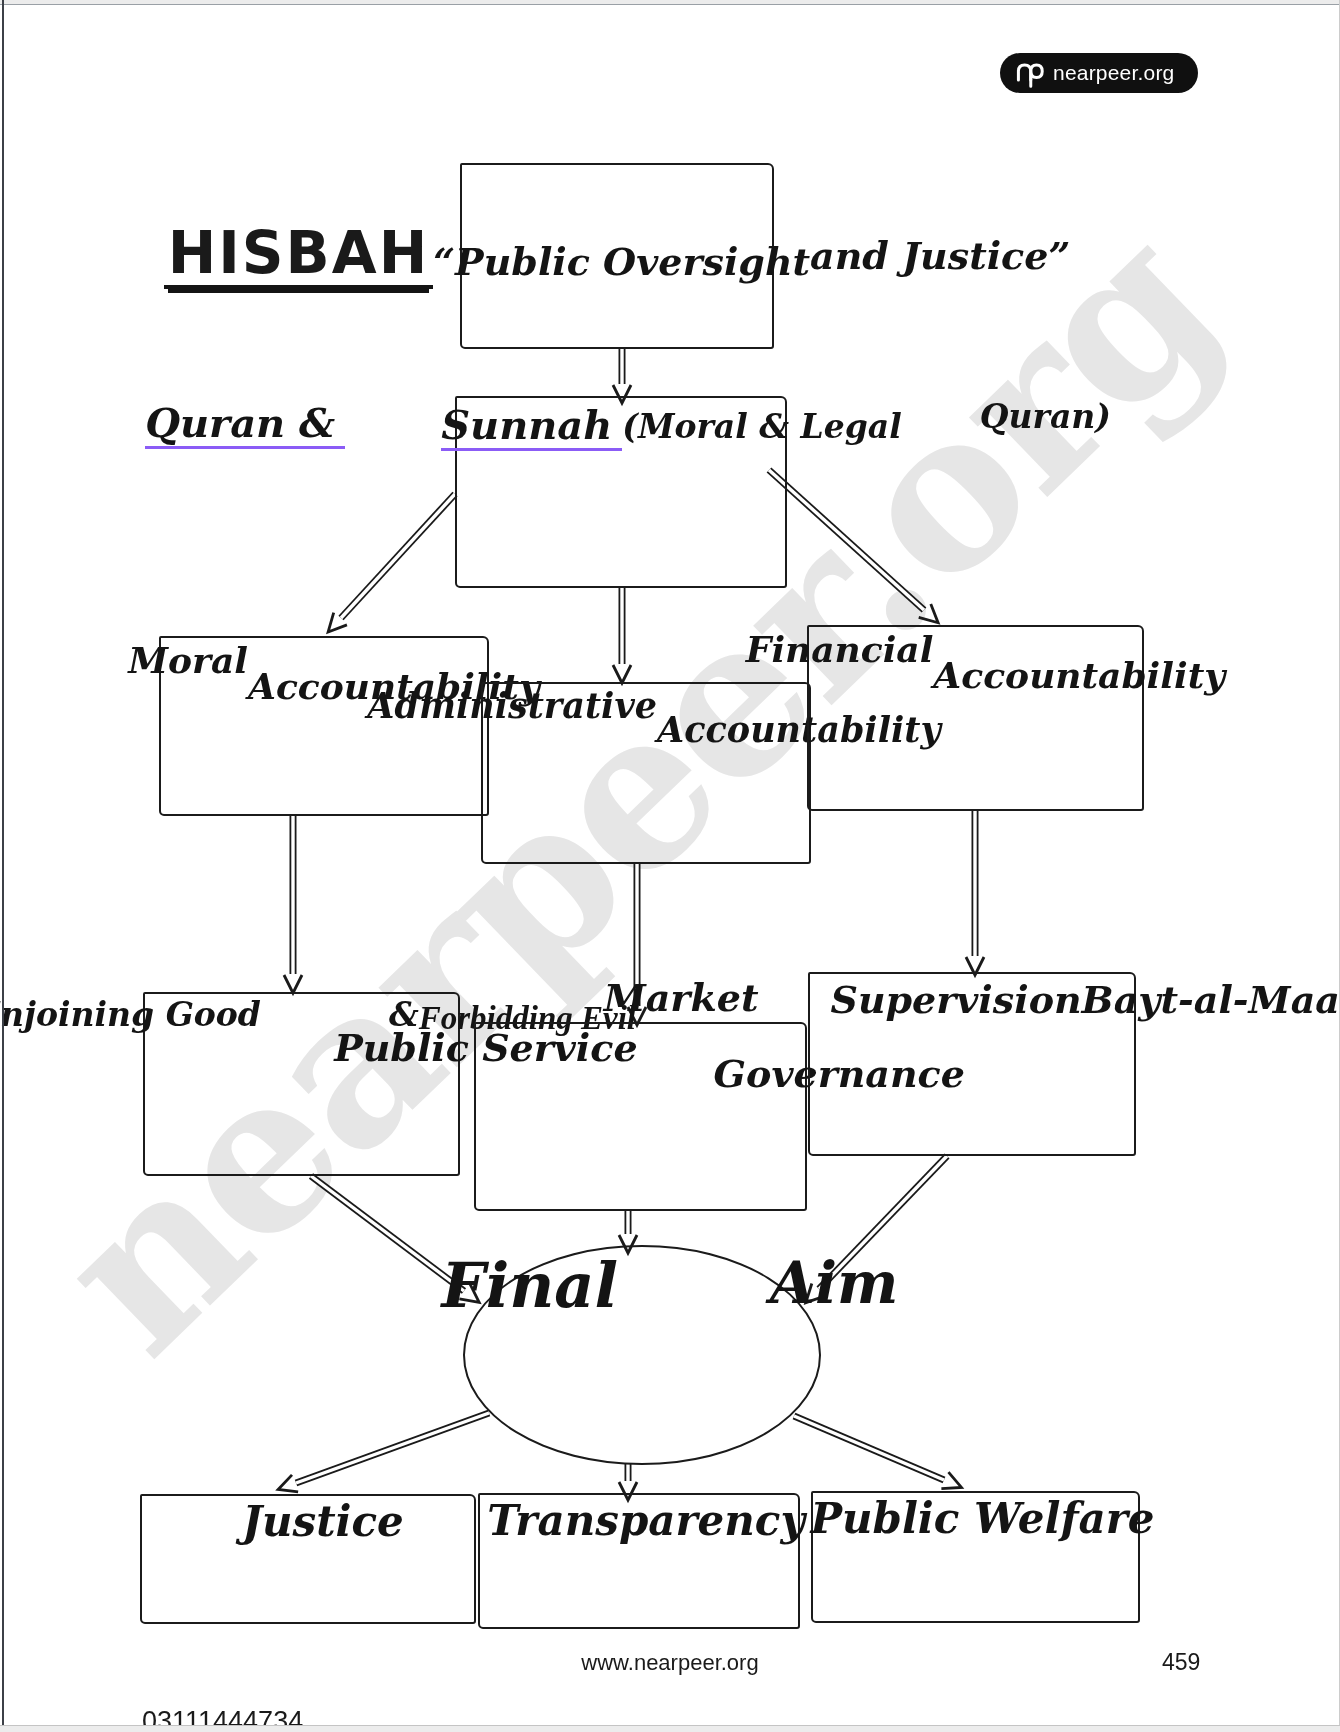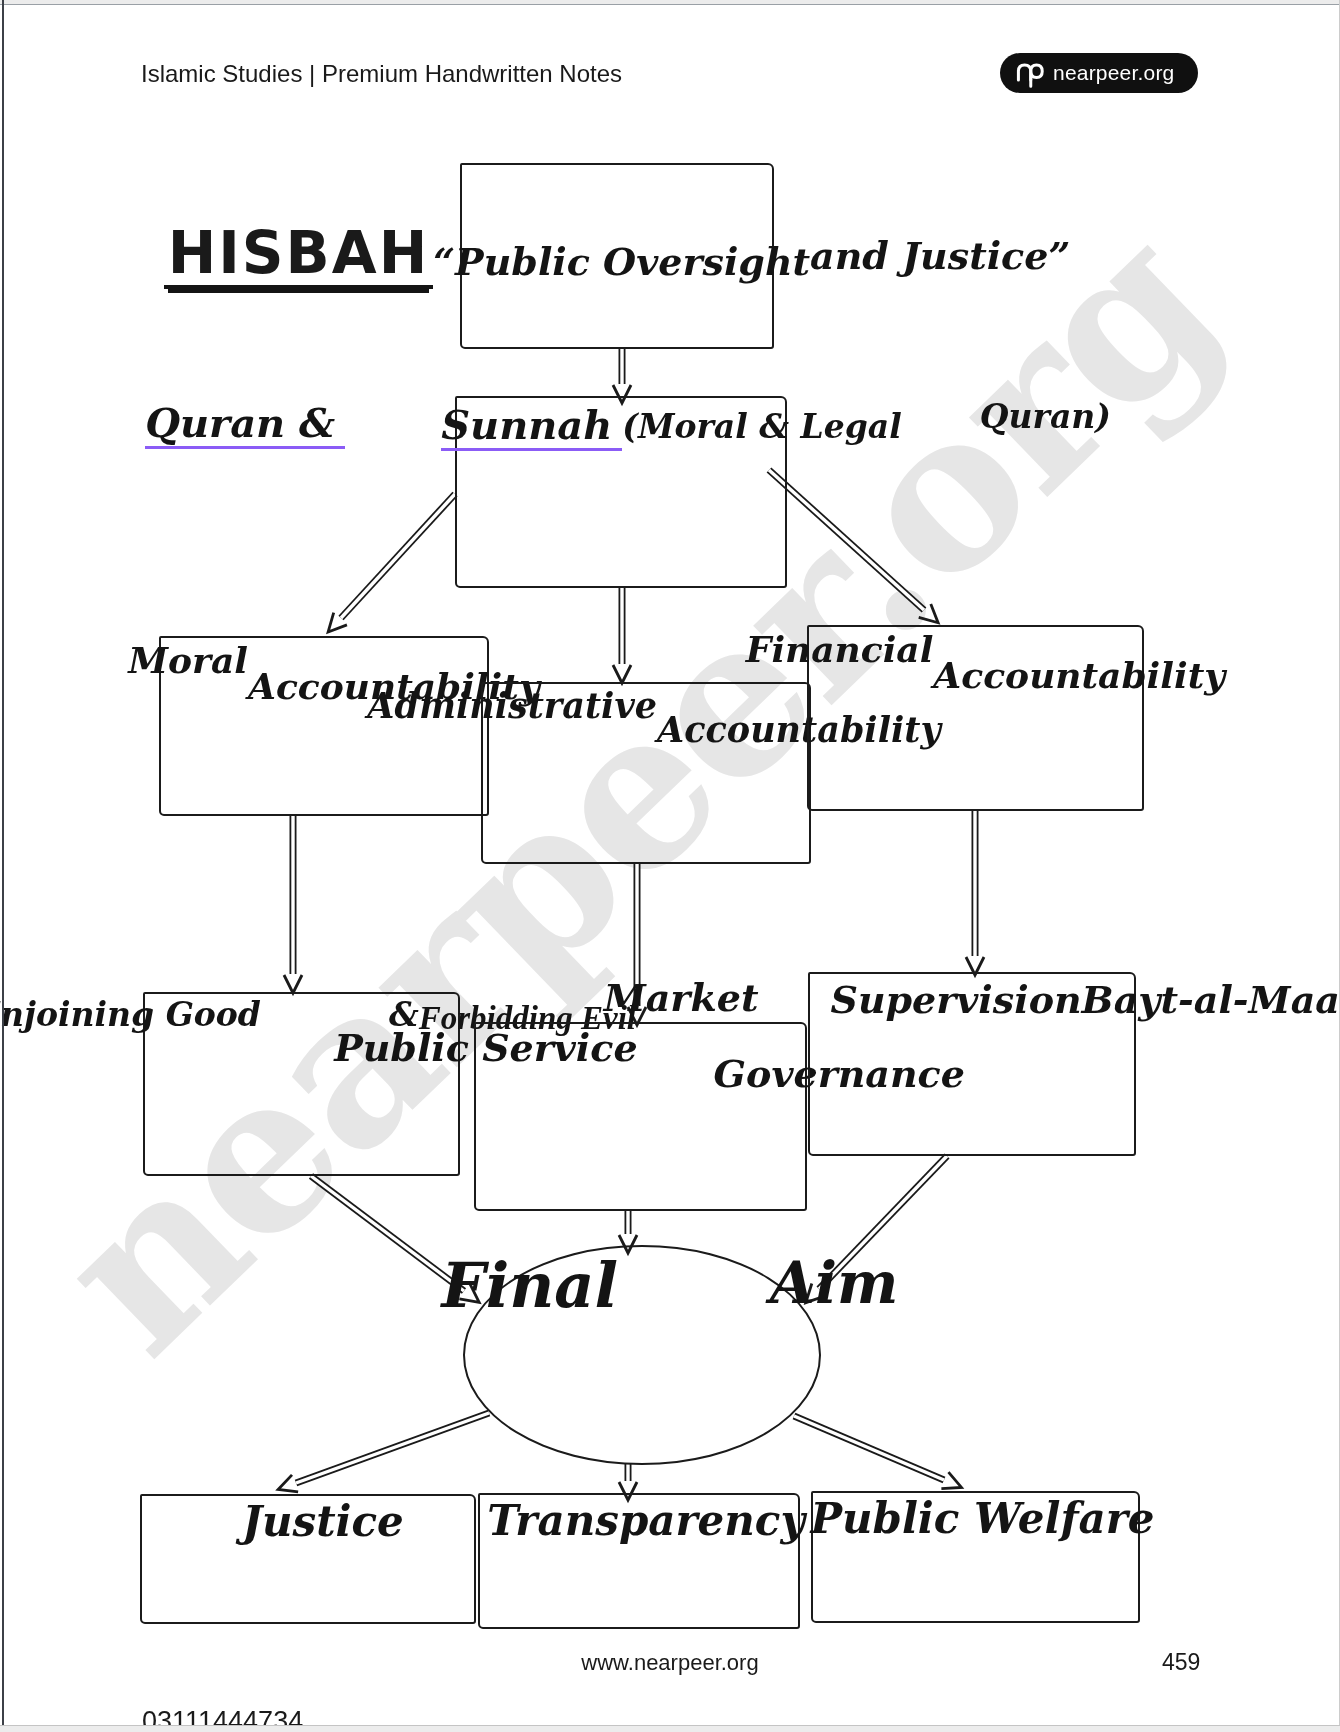--- a/index.html
+++ b/index.html
@@ -80,21 +80,20 @@
 </head>
 <body>
 
 <div class="page">
 
   <div class="edge top"></div>
   <div class="edge left"></div>
   <div class="edge right"></div>
   <div class="edge bottom"></div>
 
-  <div class="header-title">Islamic Studies | Premium Handwritten Notes</div>
   <div class="logo-pill">
     <svg class="logo-mono" width="34" height="30" viewBox="0 0 38 34">
       <path d="M7 25 V15 q0 -7 7 -7 q7 0 7 7 v10" fill="none" stroke="#ffffff" stroke-width="3.4" stroke-linecap="round"></path>
       <path d="M21 32 V15 q0 -7 6.5 -7 q6.5 0 6.5 7 q0 7 -6.5 7 q-6.5 0 -6.5 -7" fill="none" stroke="#ffffff" stroke-width="3.4" stroke-linecap="round"></path>
     </svg>
     <span class="logo-text">nearpeer.org</span>
   </div>
 
   <div class="watermark">nearpeer.org</div>
 

